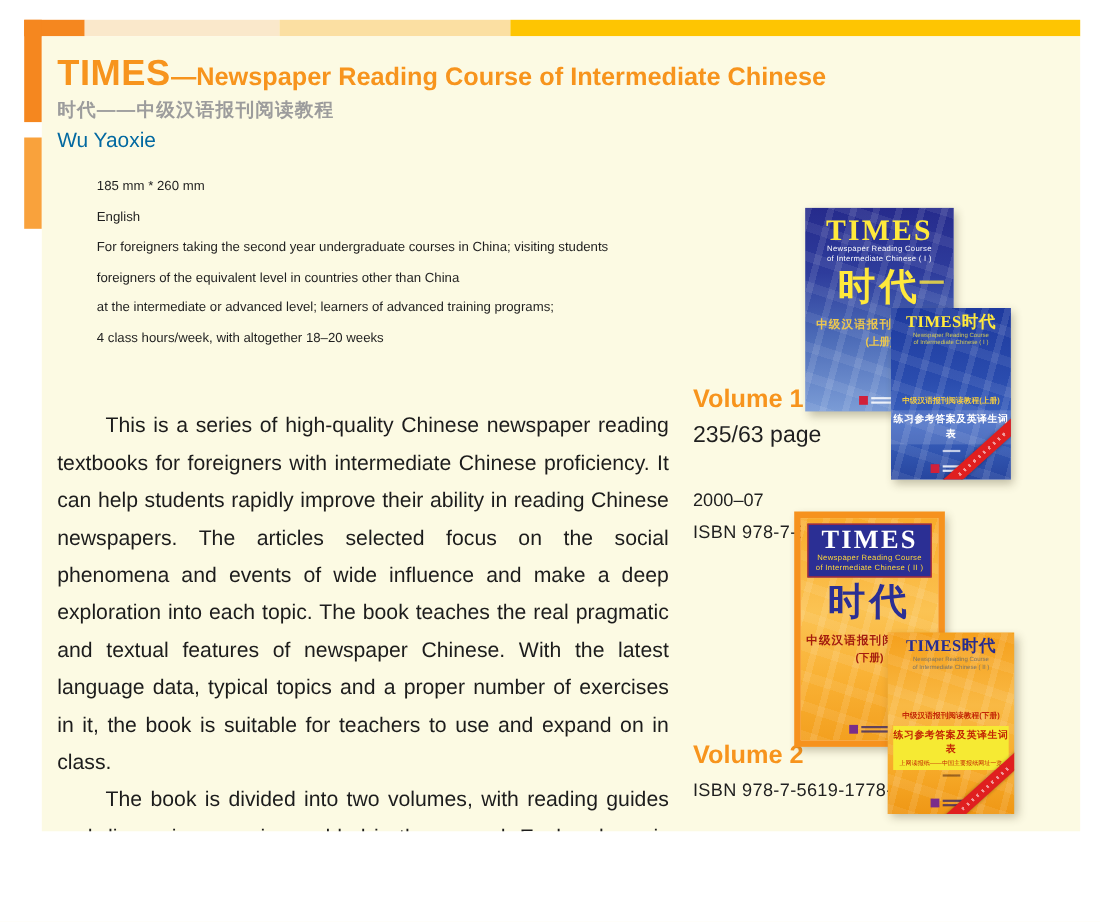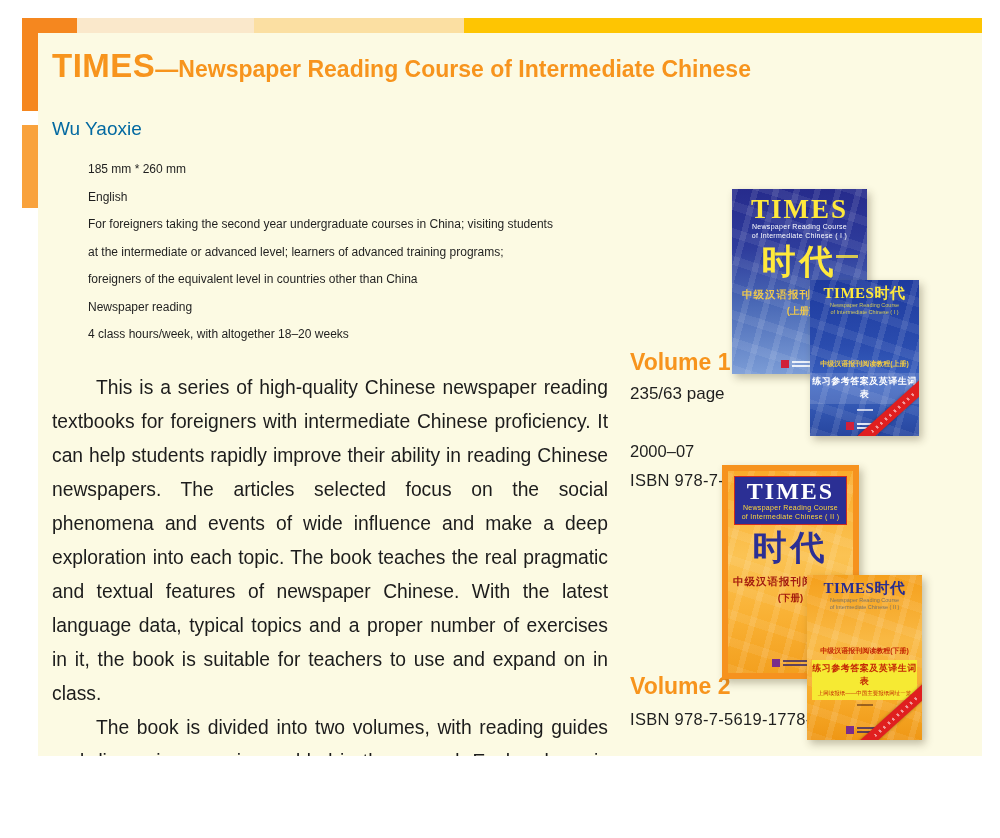--- a/index.html
+++ b/index.html
@@ -27,21 +27,21 @@
   .specs{position:absolute;left:50px;top:123px;font-size:12px;line-height:27.5px;color:#1f1f1f;}
 
   .desc{position:absolute;left:14px;top:338px;width:556px;font-size:19.3px;line-height:34px;
         color:#1c1c1c;text-align:justify;}
   .desc p{margin:0;text-indent:44px;}
 
   .vol-block{position:absolute;left:592px;color:#1f1f1f;margin-top:11px;}
   .vol-1{top:305px;}
   .vol-2{top:629px;}
   .vol-heading{font-size:23px;font-weight:bold;color:#F7941D;}
-  .vol-pages{font-size:17px;margin-top:8px;}
+  .vol-pages{font-size:21px;margin-top:8px;}
   .vol-date{font-size:16.5px;margin-top:38px;}
   .vol-isbn{font-size:16.5px;margin-top:10px;letter-spacing:0.3px;}
 
   
   .cover{position:absolute;overflow:hidden;text-align:center;box-shadow:3px 4px 8px rgba(60,50,20,0.30);}
   .cover *{position:relative;z-index:1;}
   .cover::before{content:"";position:absolute;inset:0;z-index:0;
      background:repeating-linear-gradient(105deg,rgba(255,255,255,.10) 0 6px,transparent 6px 20px),
                 repeating-linear-gradient(18deg,rgba(255,255,255,.07) 0 9px,transparent 9px 26px);}
 
@@ -113,29 +113,29 @@
   <div class="topbar seg-2"></div>
   <div class="topbar seg-3"></div>
   <div class="bar-1"></div>
   <div class="bar-2"></div>
 
   <div class="page">
 
     <div class="title-row">
       <span class="title-en">TIMES</span><span class="title-rest">—Newspaper Reading Course of Intermediate Chinese</span>
     </div>
+    <div class="title-cn">时代——中级汉语报刊阅读教程</div>
     <div class="author">Wu Yaoxie</div>
 
     <div class="specs">
       <div>185 mm * 260 mm</div>
       <div>English</div>
       <div>For foreigners taking the second year undergraduate courses in China; visiting students</div>
+      <div>foreigners of the equivalent level in countries other than China</div>
       <div>at the intermediate or advanced level; learners of advanced training programs;</div>
-      <div>foreigners of the equivalent level in countries other than China</div>
-      <div>Newspaper reading</div>
       <div>4 class hours/week, with altogether 18–20 weeks</div>
     </div>
 
     <div class="desc">
       <p>This is a series of high-quality Chinese newspaper reading textbooks for foreigners with intermediate Chinese proficiency. It can help students rapidly improve their ability in reading Chinese newspapers. The articles selected focus on the social phenomena and events of wide influence and make a deep exploration into each topic. The book teaches the real pragmatic and textual features of newspaper Chinese. With the latest language data, typical topics and a proper number of exercises in it, the book is suitable for teachers to use and expand on in class.</p>
       <p>The book is divided into two volumes, with reading guides and discussion exercises added in the second. Each volume is accompanied by a booklet of reference answers to the exercises and English translations of the new words.</p>
     </div>
 
     <div class="vol-block vol-1">
       <div class="vol-heading">Volume 1</div>

